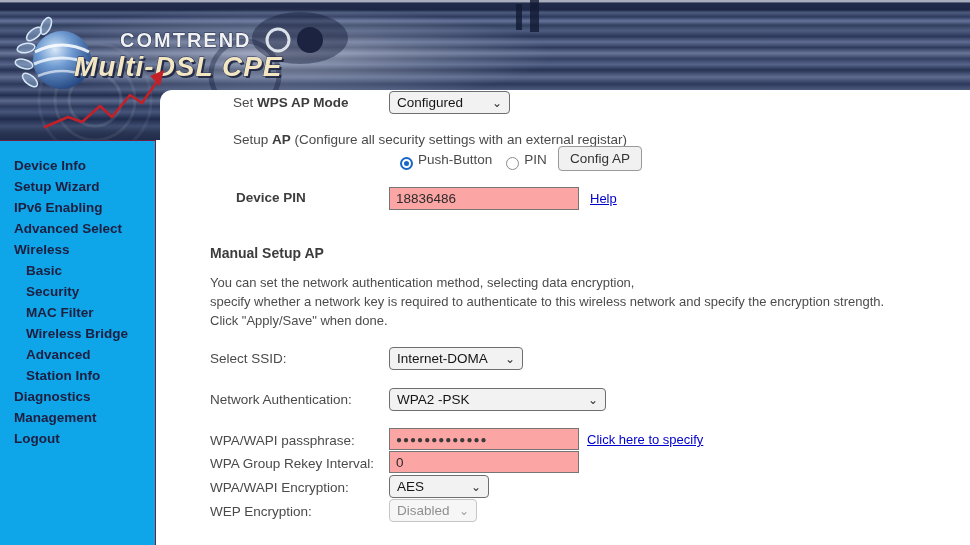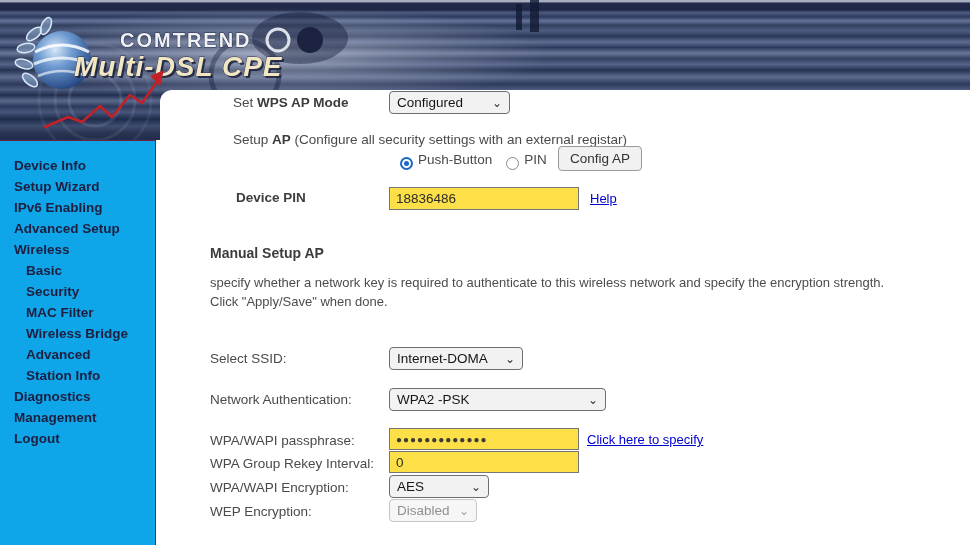--- a/index.html
+++ b/index.html
@@ -26,21 +26,21 @@
   .content{
     position:absolute;left:160px;top:90px;width:810px;height:455px;z-index:2;
     background:#ffffff;border-top-left-radius:12px;
   }
   .lbl{position:absolute;font-size:13.5px;color:#4a4a4a;white-space:nowrap;}
   .lbl b{color:#3d3d3d;}
   .heading{position:absolute;font-size:14px;font-weight:bold;color:#3c3c3c;}
   .para{position:absolute;font-size:13px;color:#4c4c4c;line-height:19px;white-space:nowrap;}
   .tinput{
     position:absolute;height:23px;box-sizing:border-box;
-    border:1px solid #767676;background:#fde047;padding:0 6px;
+    border:1px solid #767676;background:#fca5a5;padding:0 6px;
     font-family:"Liberation Sans", sans-serif;font-size:13.5px;color:#2b2b2b;
   }
   .tinput.pw{font-size:10px;letter-spacing:1px;color:#3a3a3a;}
   .select{
     position:absolute;height:23px;box-sizing:border-box;cursor:pointer;
     background:#f2f2f2;border:1px solid #6e6e6e;border-radius:4px;
     display:flex;align-items:center;justify-content:space-between;
     padding:0 7px;font-size:13.5px;color:#151515;white-space:nowrap;
   }
   .select .chev{font-size:12px;color:#333;margin-left:8px;}
@@ -143,21 +143,21 @@
       <polyline points="45,127 68,117 82,122 100,106 112,117 130,95 142,103 158,80" fill="none" stroke="#c32027" stroke-width="2.5" stroke-linejoin="round" stroke-linecap="round"></polyline>
       <polygon points="150,76 164,70 160,86" fill="#c32027"></polygon>
     </g>
   </svg>
 </div>
 
 <div class="sidebar">
   <div class="nav-item">Device Info</div>
   <div class="nav-item">Setup Wizard</div>
   <div class="nav-item">IPv6 Enabling</div>
-  <div class="nav-item">Advanced Setup</div>
+  <div class="nav-item">Advanced Select</div>
   <div class="nav-item">Wireless</div>
   <div class="nav-item sub">Basic</div>
   <div class="nav-item sub">Security</div>
   <div class="nav-item sub">MAC Filter</div>
   <div class="nav-item sub">Wireless Bridge</div>
   <div class="nav-item sub">Advanced</div>
   <div class="nav-item sub">Station Info</div>
   <div class="nav-item">Diagnostics</div>
   <div class="nav-item">Management</div>
   <div class="nav-item">Logout</div>
@@ -182,20 +182,21 @@
     <span class="radio-lbl">PIN</span>
   </div>
   <div class="btn" style="left:398px;top:56px;">Config AP</div>
 
   <div class="lbl" style="left:76px;top:100px;font-weight:bold;color:#3d3d3d;">Device PIN</div>
   <input class="tinput" style="left: 229px; top: 97px; width: 190px;" type="text" value="18836486">
   <a class="link" style="left:430px;top:101px;">Help</a>
 
   <div class="heading" style="left:50px;top:155px;">Manual Setup AP</div>
   <div class="para" style="left:50px;top:183px;">
+    <div>You can set the network authentication method, selecting data encryption,</div>
     <div>specify whether a network key is required to authenticate to this wireless network and specify the encryption strength.</div>
     <div>Click "Apply/Save" when done.</div>
   </div>
 
   <div class="lbl" style="left:50px;top:261px;">Select SSID:</div>
   <div class="select" style="left:229px;top:257px;width:134px;">
     <span>Internet-DOMA</span>
     <span class="chev">⌄</span>
   </div>
 

